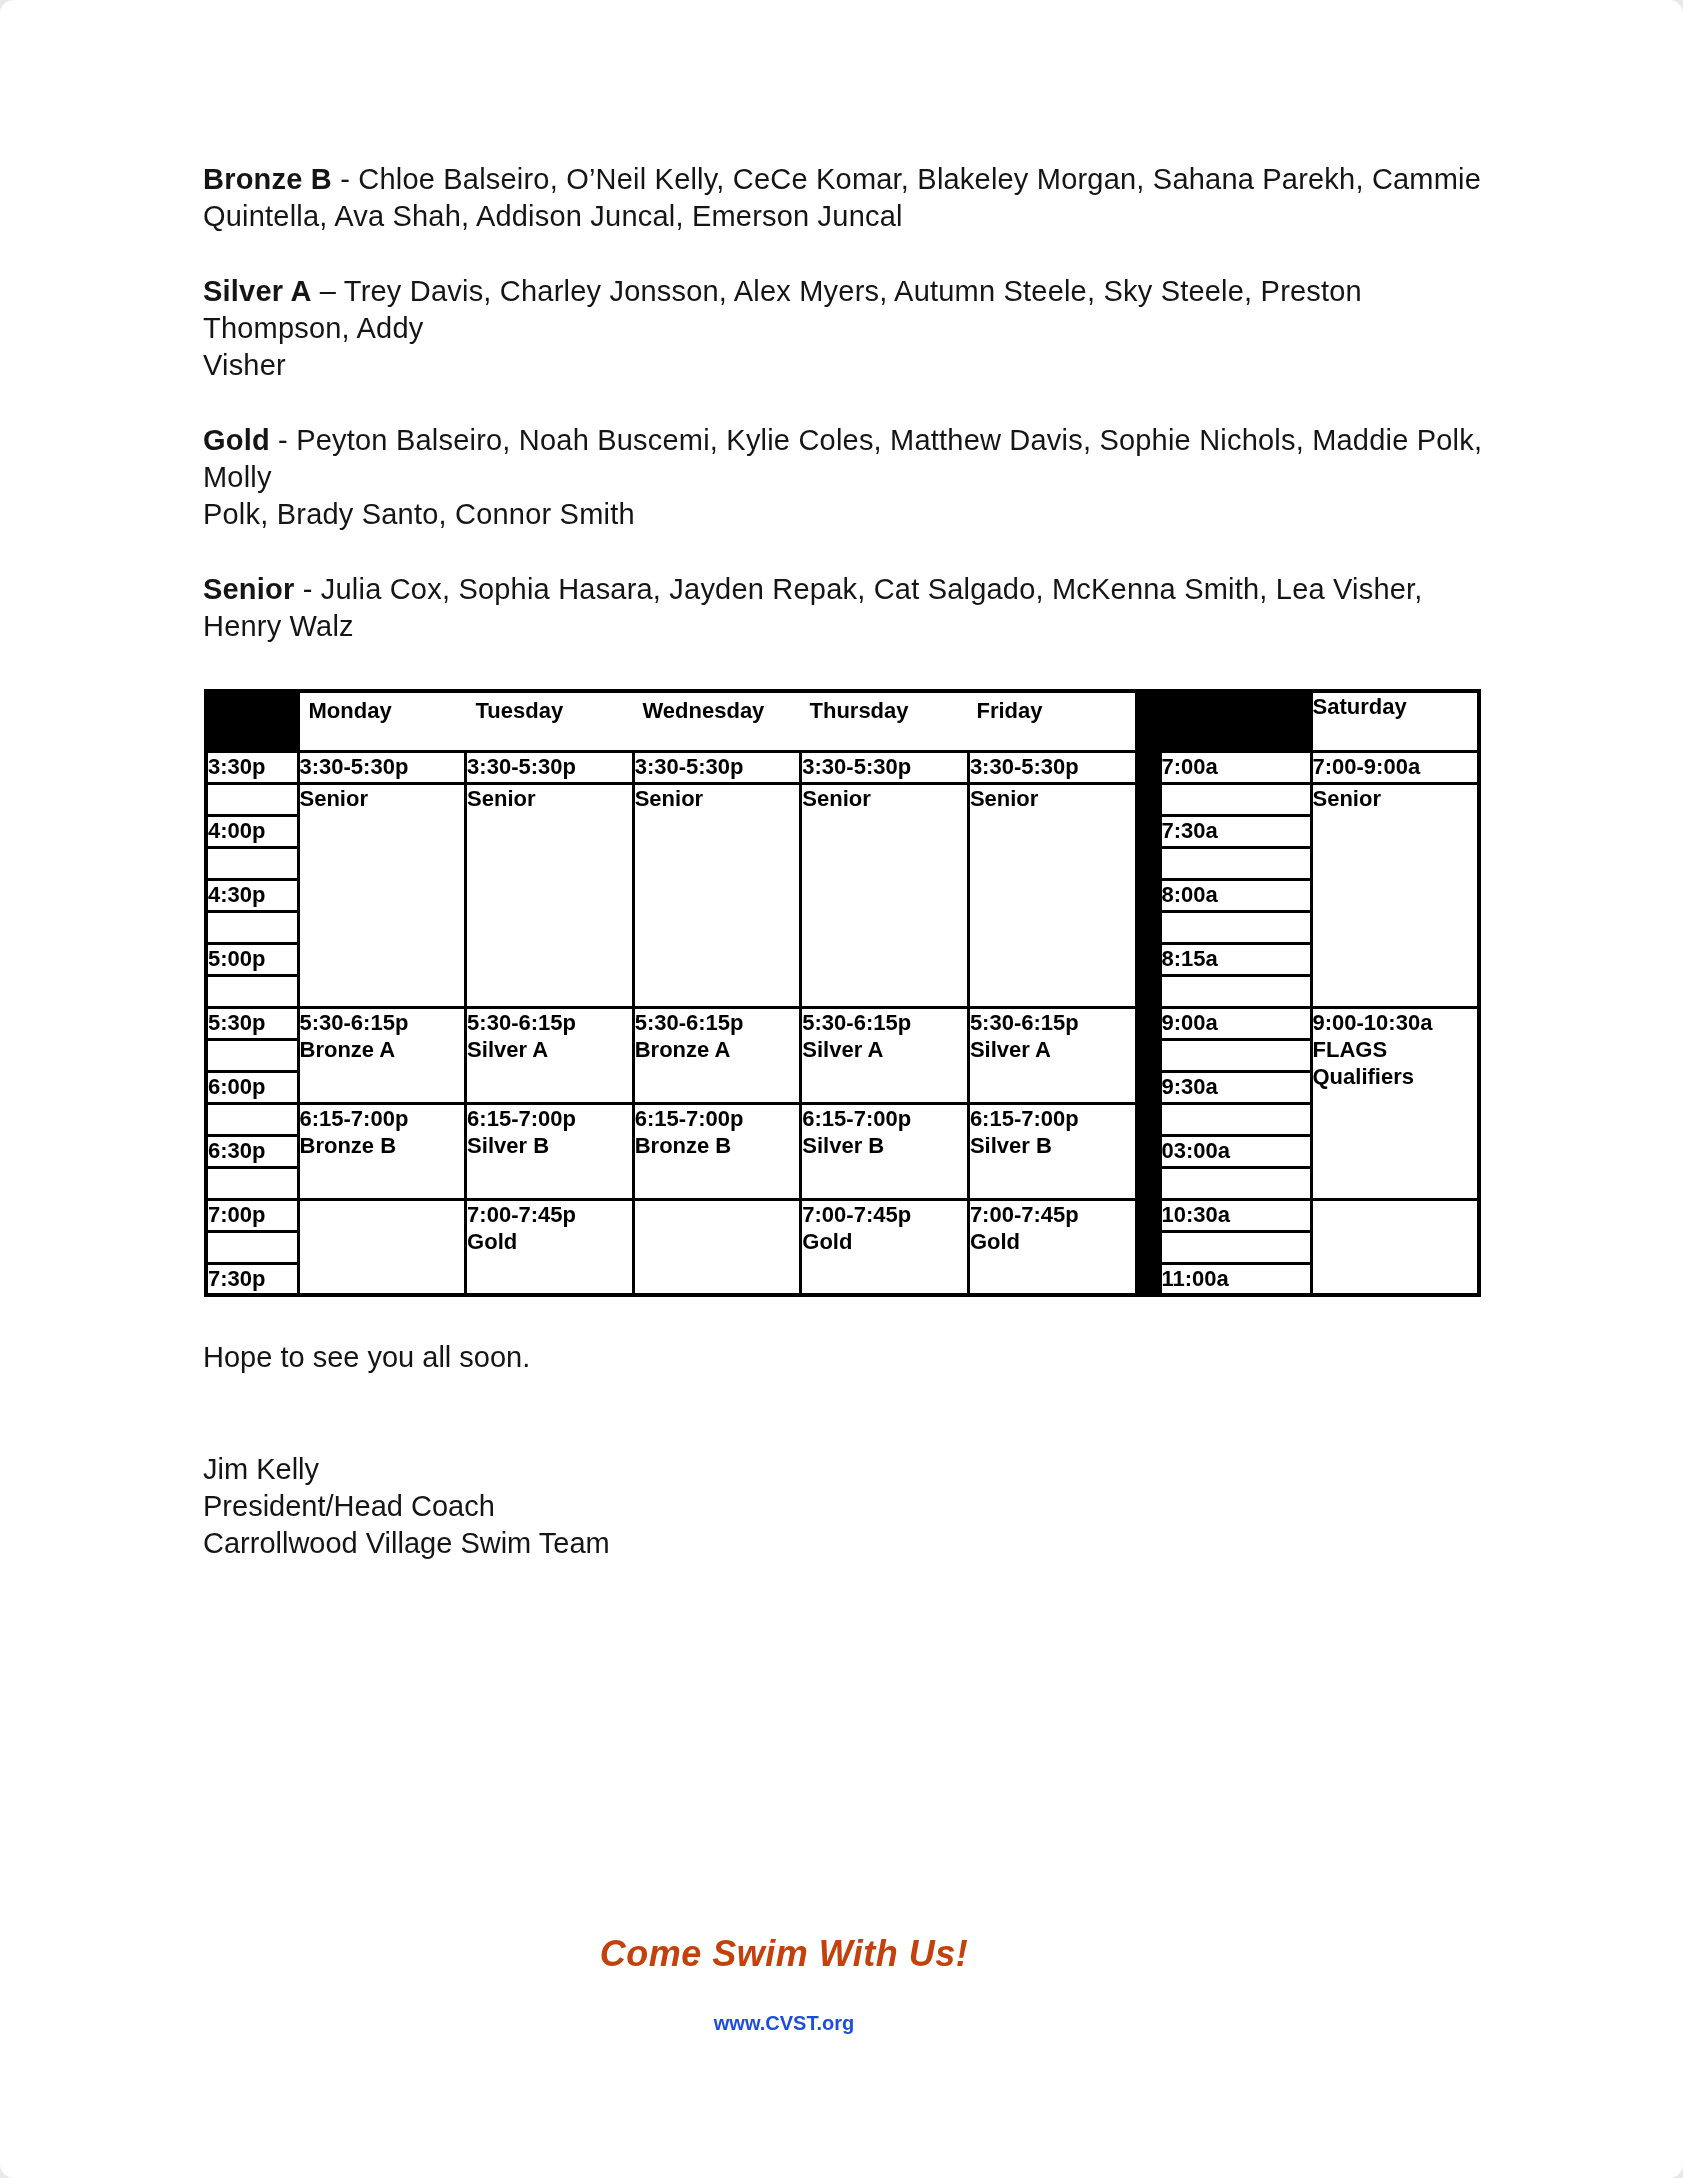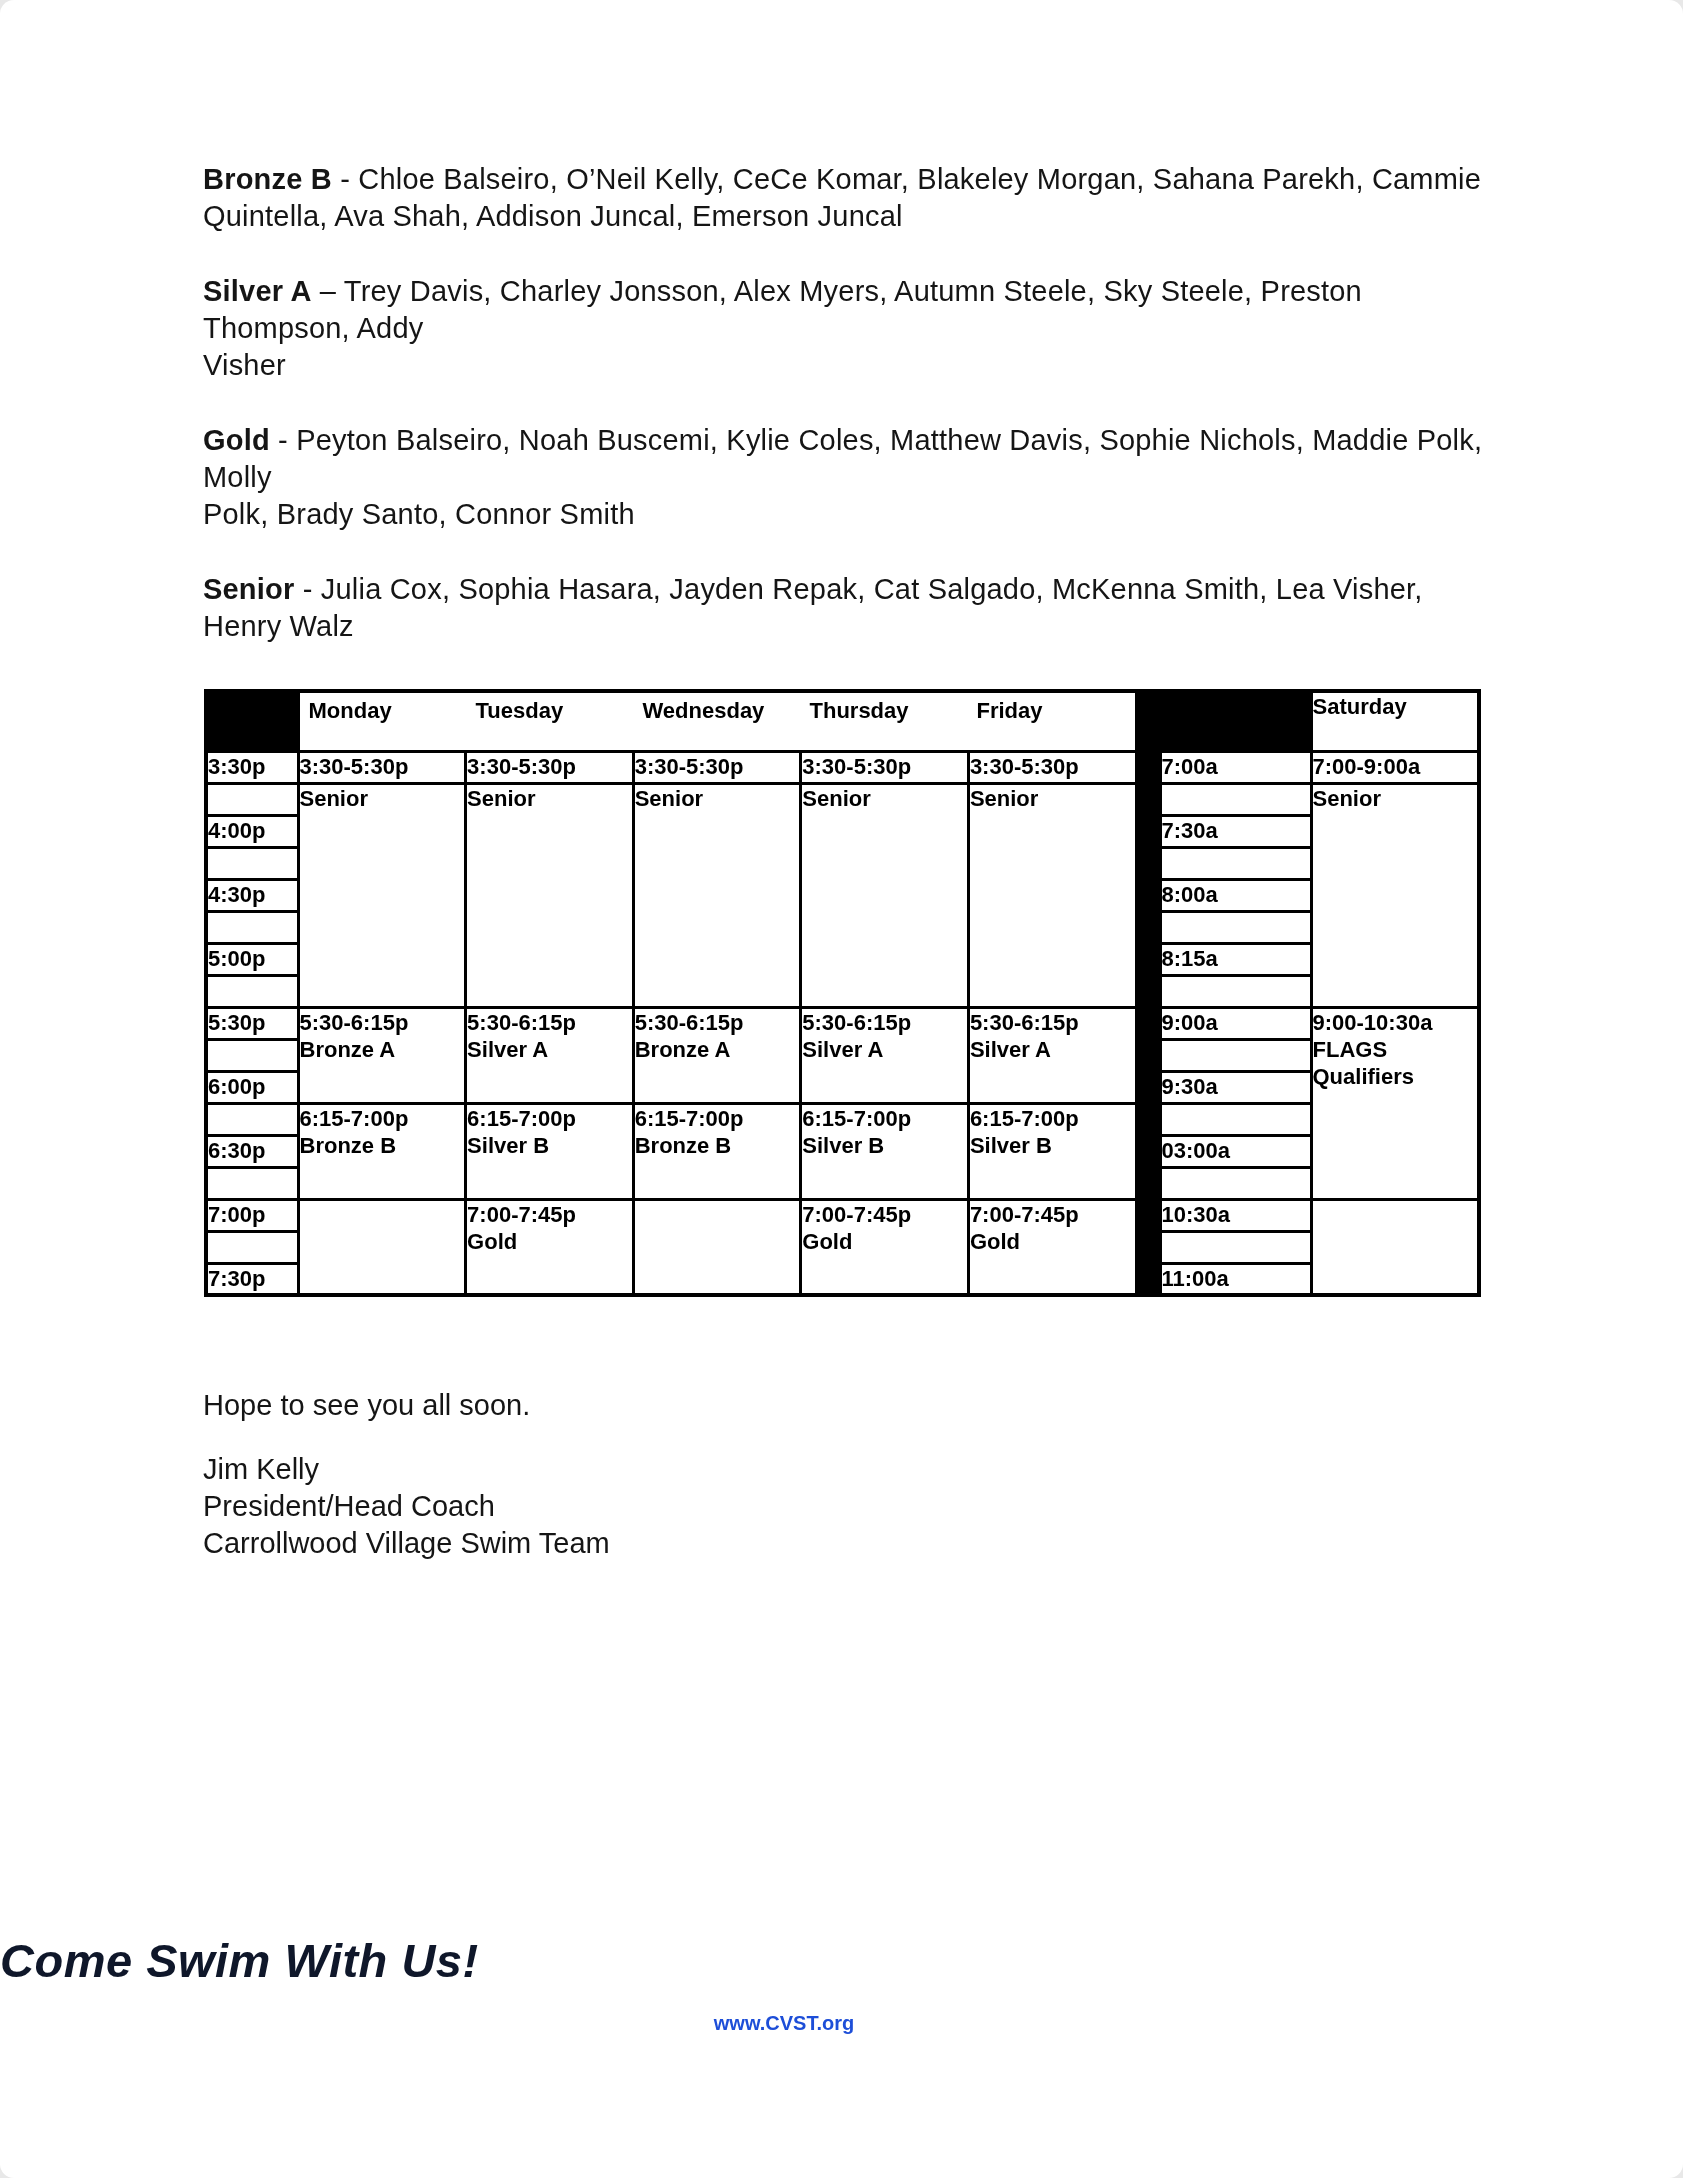--- a/index.html
+++ b/index.html
@@ -65,41 +65,41 @@
   }
   td.sat-h { padding: 4px 0 0 9px; }
 
   
   .closing {
     position: absolute;
     left: 203px;
     top: 1339px;
     font-size: 29px;
     line-height: 37px;
-    margin-top: 48px;
   }
   .signature {
     position: absolute;
     left: 203px;
     top: 1451px;
     font-size: 29px;
     line-height: 37px;
   }
   .signature div { display: block; }
 
   
   .slogan {
     position: absolute;
     left: 0;
     top: 1933px;
     width: 1568px;
-    font-size: 47px;
+    text-align: center;
+    font-size: 36px;
     font-weight: bold;
     font-style: italic;
-    color: #0f172a;
+    color: #c2410c;
     letter-spacing: 0.5px;
   }
   .website {
     position: absolute;
     left: 0;
     top: 2012px;
     width: 1568px;
     text-align: center;
     font-size: 20px;
     font-weight: bold;

